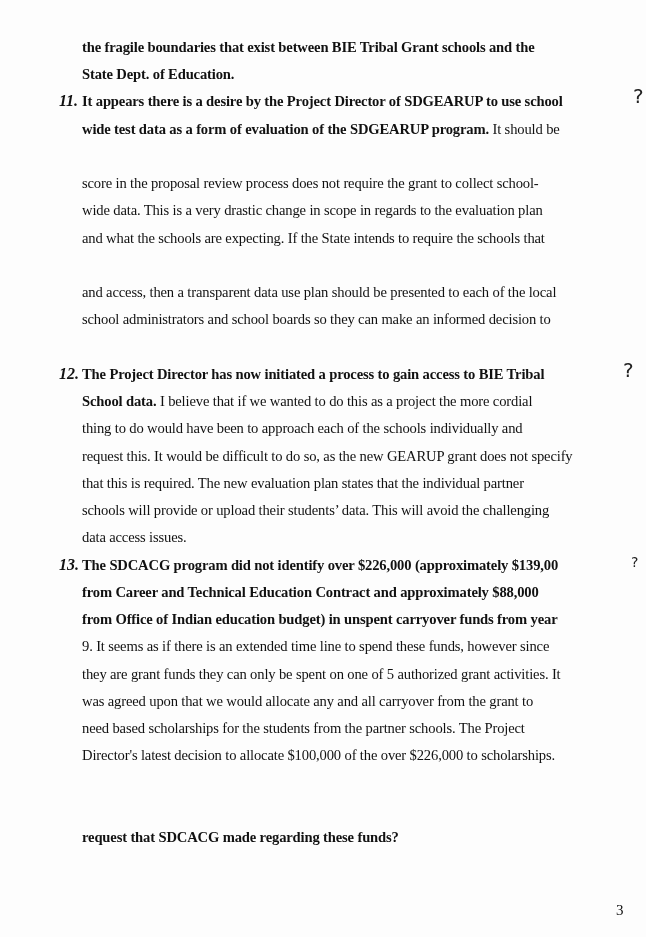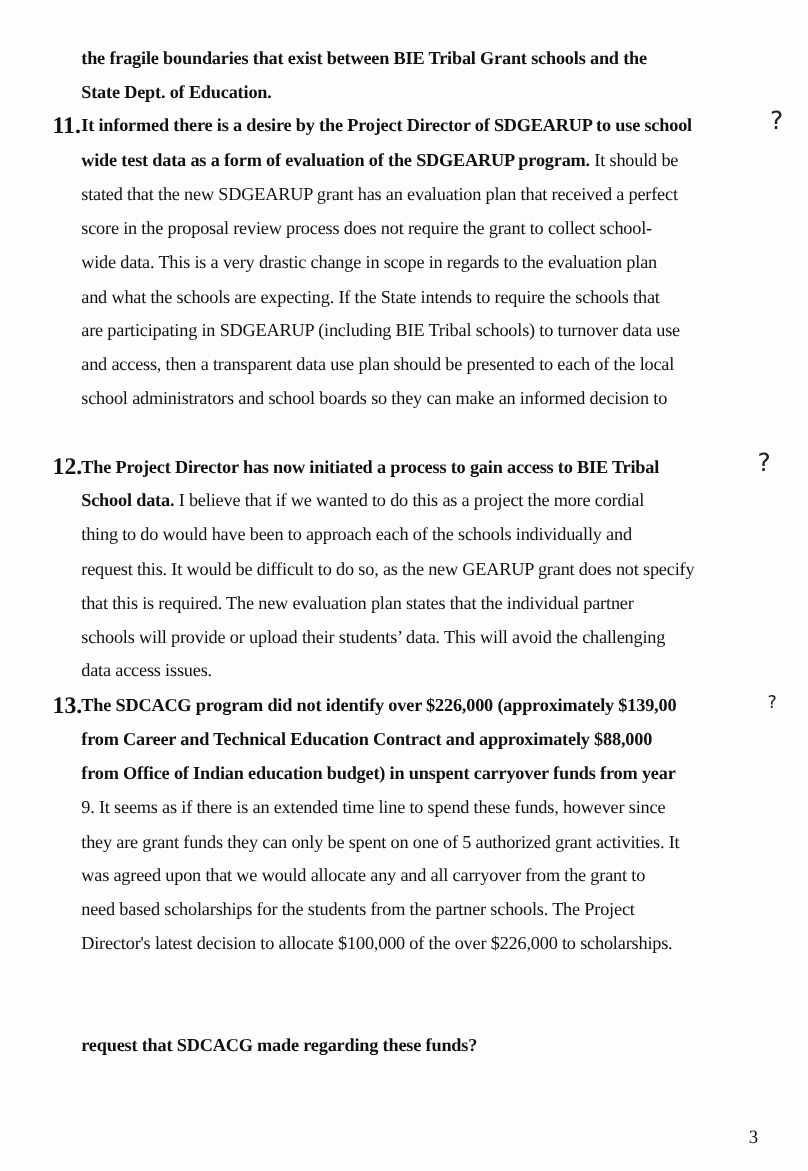--- a/index.html
+++ b/index.html
@@ -3,56 +3,54 @@
 <meta charset="utf-8">
 <style>
   html, body { margin: 0; padding: 0; }
   body {
     width: 646px; height: 937px; overflow: hidden;
     background: #fdfdfd;
     font-family: "Liberation Serif", "DejaVu Serif", serif;
     color: #111;
     position: relative;
   }
-  .page { position: absolute; left: 0; top: 0; width: 550px; height: 937px; }
+  .page { position: absolute; left: 17px; top: 0; width: 550px; height: 937px; }
   .line {
     position: absolute;
     left: 65px;
     font-size: 14.6px;
     line-height: 20px;
     white-space: nowrap;
     letter-spacing: -0.15px;
   }
   .b { font-weight: bold; }
-  .num { position: absolute; left: 42px; font-size: 19px; line-height: 20px; }
+  .num { position: absolute; left: 42px; font-size: 16px; line-height: 20px; font-style: italic; }
   .mark {
     position: absolute; font-family: "DejaVu Sans", sans-serif;
     font-size: 20px; color: #222; line-height: 20px;
   }
   .pagenum {
     position: absolute; left: 599px; top: 900px;
     font-size: 15px; line-height: 20px;
   }
 </style>
 </head>
 <body>
 
 <div class="page">
 
   <div class="line b" style="top:37px">the fragile boundaries that exist between BIE Tribal Grant schools and the</div>
   <div class="line b" style="top:64px">State Dept. of Education.</div>
 
   <div class="num b" style="top:91px">11.</div>
-  <div class="line b" style="top:91px">It informed there is a desire by the Project Director of SDGEARUP to use school</div>
+  <div class="line b" style="top:91px">It appears there is a desire by the Project Director of SDGEARUP to use school</div>
   <div class="line" style="top:119px"><span class="b">wide test data as a form of evaluation of the SDGEARUP program.</span><span> It should be</span></div>
-  <div class="line" style="top:146px">stated that the new SDGEARUP grant has an evaluation plan that received a perfect</div>
   <div class="line" style="top:173px">score in the proposal review process does not require the grant to collect school-</div>
   <div class="line" style="top:200px">wide data. This is a very drastic change in scope in regards to the evaluation plan</div>
   <div class="line" style="top:228px">and what the schools are expecting. If the State intends to require the schools that</div>
-  <div class="line" style="top:255px">are participating in SDGEARUP (including BIE Tribal schools) to turnover data use</div>
   <div class="line" style="top:282px">and access, then a transparent data use plan should be presented to each of the local</div>
   <div class="line" style="top:309px">school administrators and school boards so they can make an informed decision to</div>
   <div class="mark" style="left:616px; top:86px">?</div>
 
   <div class="num b" style="top:364px">12.</div>
   <div class="line b" style="top:364px">The Project Director has now initiated a process to gain access to BIE Tribal</div>
   <div class="line" style="top:391px"><span class="b">School data.</span><span> I believe that if we wanted to do this as a project the more cordial</span></div>
   <div class="line" style="top:418px">thing to do would have been to approach each of the schools individually and</div>
   <div class="line" style="top:446px">request this. It would be difficult to do so, as the new GEARUP grant does not specify</div>
   <div class="line" style="top:500px">schools will provide or upload their students’ data. This will avoid the challenging</div>

